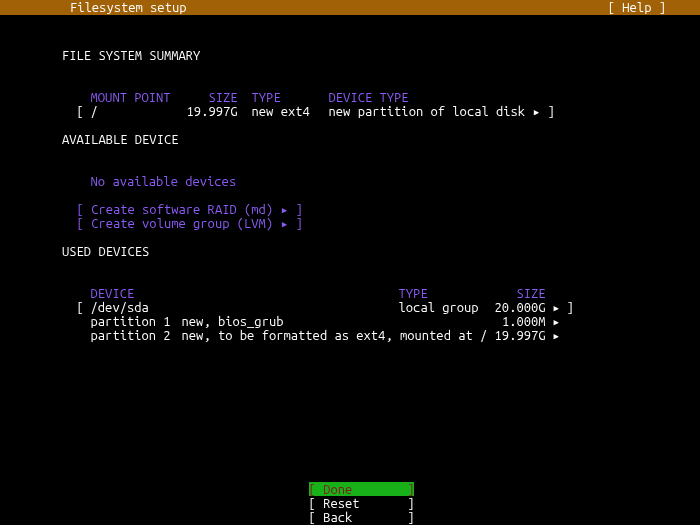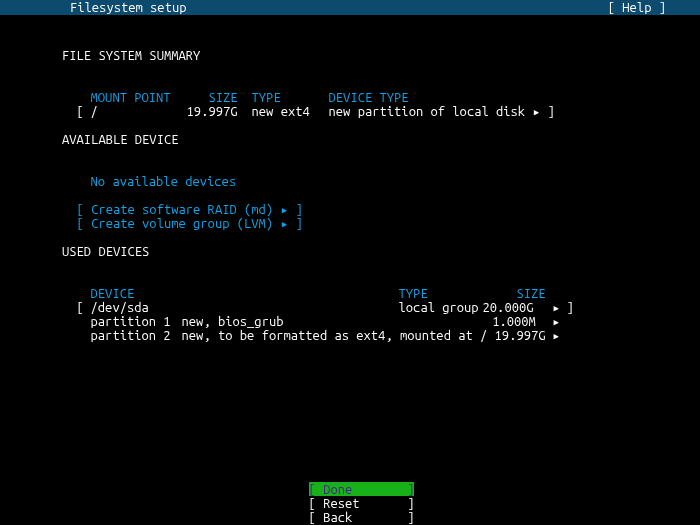--- a/index.html
+++ b/index.html
@@ -8,40 +8,40 @@
     width: 700px;
     height: 525px;
     background: #000;
     font-family: "Ubuntu Mono", "DejaVu Sans Mono", "Consolas", monospace;
     font-size: 13px;
     line-height: 14px;
     color: #fff;
     overflow: hidden;
   }
   .topbar {
-    background: #0c4a6e;
+    background: #a16207;
     color: #fff;
     height: 15px;
     padding: 0;
     position: relative;
   }
   .topbar .title {
     position: absolute;
     left: 70px;
     top: 0;
   }
   .topbar .help {
     position: absolute;
     right: 34px;
     top: 0;
   }
-  .dim { color: #0ea5e9; }
+  .dim { color: #8b5cf6; }
   .arrow { color: #fff; }
   .line { position: absolute; left: 62px; right: 34px; white-space: pre; }
-  .green-sel { background: #19b119; color: #4c1d95; }
+  .green-sel { background: #19b119; color: #7f1d1d; }
   .btn { display: inline-block; }
 </style>
 </head>
 <body>
 
 <div class="topbar">
   <span class="title">Filesystem setup</span>
   <span class="help">[ Help ]</span>
 </div>
 
@@ -68,25 +68,25 @@
   <span>[</span> <span>Create volume group (LVM)</span> <span>▸</span> <span>]</span>
 </div>
 
 <div class="line" style="top:244px">USED DEVICES</div>
 
 <div class="line dim" style="top:272px">
   <span style="display:inline-block;width:14px"></span><span style="display:inline-block;width:308px">DEVICE</span><span style="display:inline-block;width:84px">TYPE</span><span style="display:inline-block;width:63px;text-align:right">SIZE</span>
 </div>
 
 <div class="line" style="top:286px">
-  <span style="display:inline-block;width:14px">[</span><span style="display:inline-block;width:308px">/dev/sda</span><span style="display:inline-block;width:84px">local group</span><span style="display:inline-block;width:63px;">20.000G</span><span style="display:inline-block;width:21px;text-align:center" class="arrow">▸</span><span>]</span>
+  <span style="display:inline-block;width:14px">[</span><span style="display:inline-block;width:308px">/dev/sda</span><span style="display:inline-block;width:84px">local group</span><span style="display:inline-block;width:63px;text-align:right">20.000G</span><span style="display:inline-block;width:21px;text-align:center" class="arrow">▸</span><span>]</span>
 </div>
 
 <div class="line" style="top:300px">
-  <span style="display:inline-block;width:14px"></span><span style="display:inline-block;width:91px">partition 1</span><span style="display:inline-block;width:301px">new, bios_grub</span><span style="display:inline-block;width:63px;text-align:center">1.000M</span><span style="display:inline-block;width:21px;text-align:center" class="arrow">▸</span>
+  <span style="display:inline-block;width:14px"></span><span style="display:inline-block;width:91px">partition 1</span><span style="display:inline-block;width:301px">new, bios_grub</span><span style="display:inline-block;width:63px;text-align:right">1.000M</span><span style="display:inline-block;width:21px;text-align:center" class="arrow">▸</span>
 </div>
 
 <div class="line" style="top:314px">
   <span style="display:inline-block;width:14px"></span><span style="display:inline-block;width:91px">partition 2</span><span style="display:inline-block;width:301px">new, to be formatted as ext4, mounted at /</span><span style="display:inline-block;width:63px;text-align:right">19.997G</span><span style="display:inline-block;width:21px;text-align:center" class="arrow">▸</span>
 </div>
 
 <div class="line" style="top:468px;left:294px;right:auto">
   <span class="btn green-sel"><span>[</span> <span style="display:inline-block;width:84px">Done</span><span>]</span></span>
 </div>
 <div class="line" style="top:482px;left:294px;right:auto">

